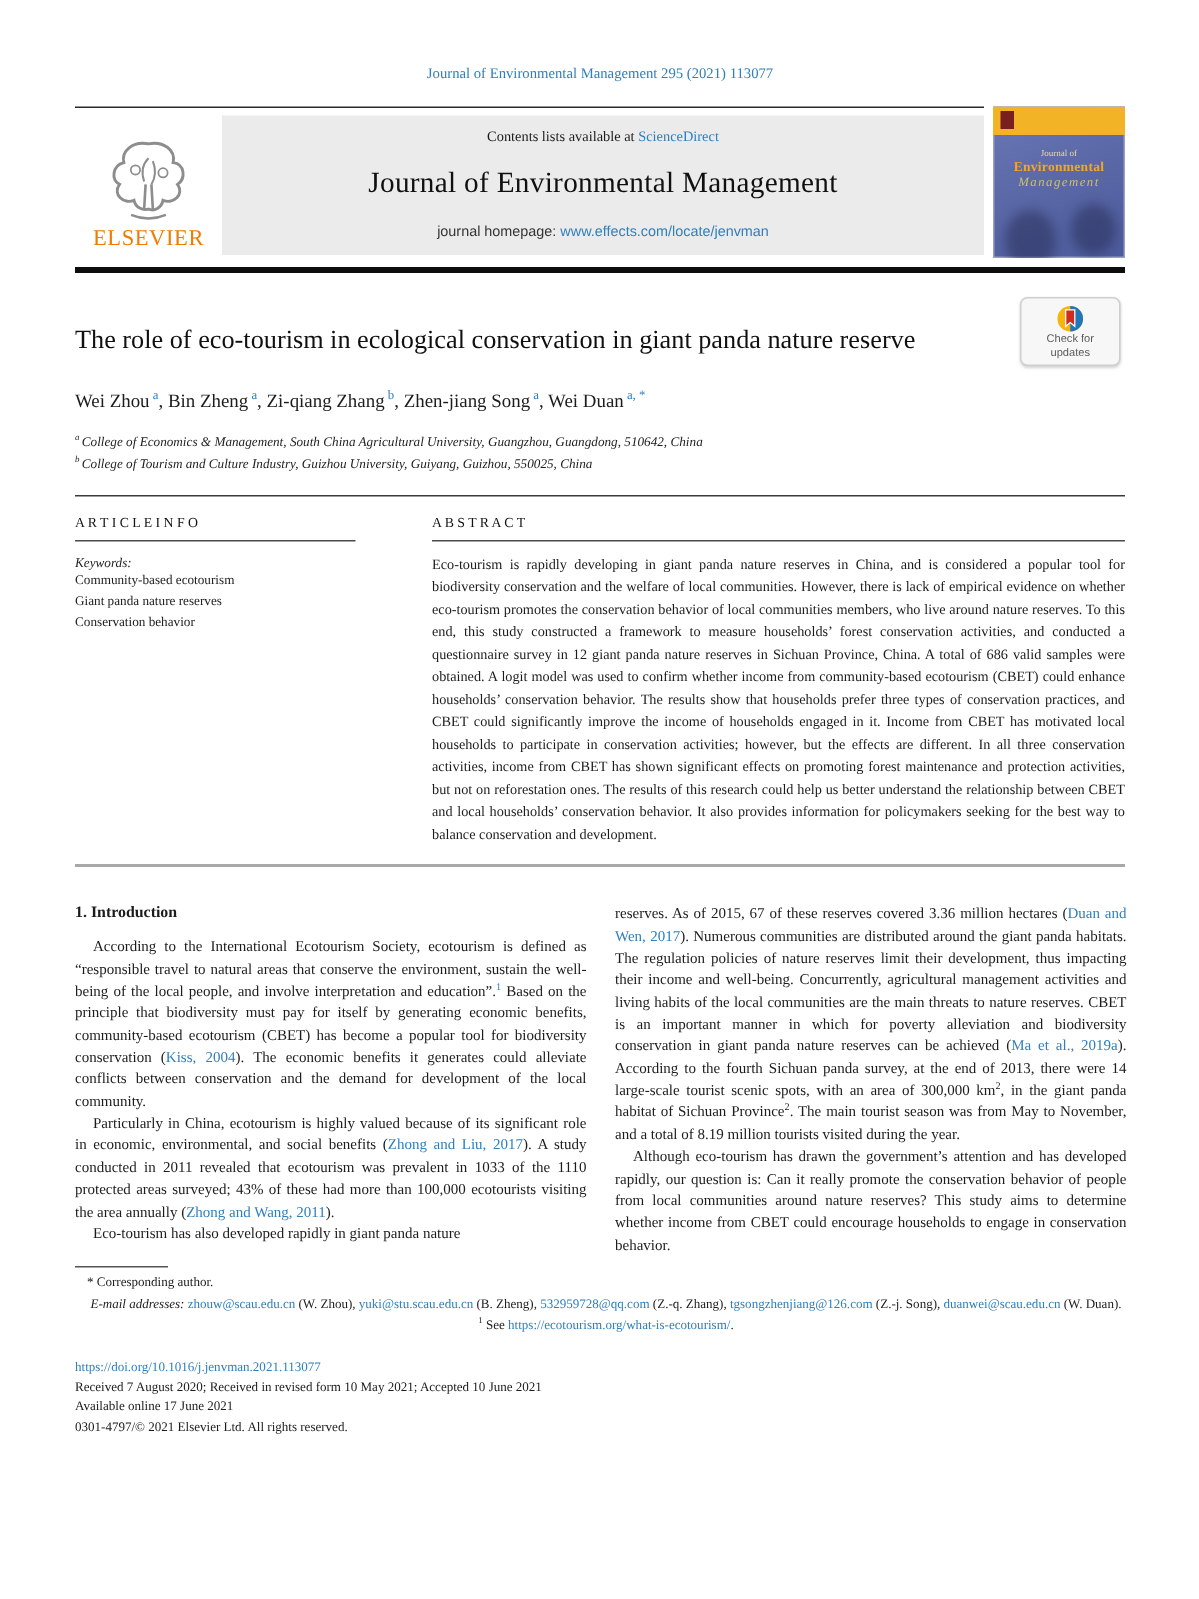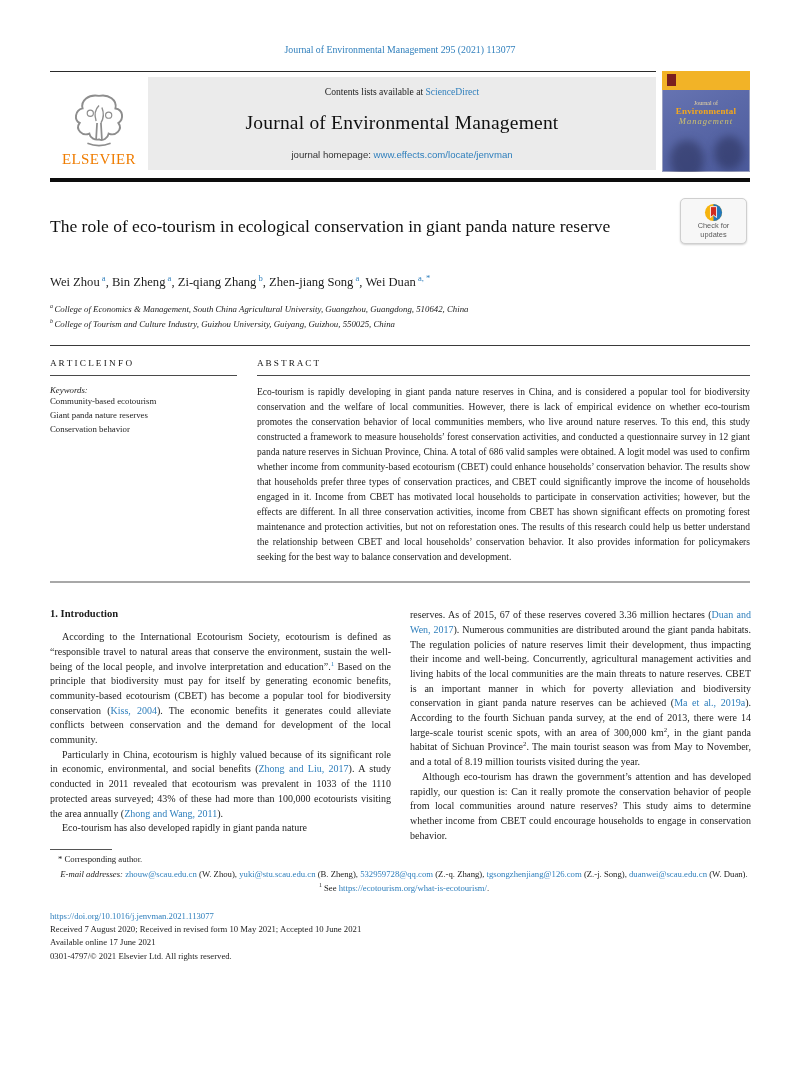--- a/index.html
+++ b/index.html
@@ -45,26 +45,26 @@
   .cover-blob2{width:30px;height:34px;right:6px;bottom:2px;}
 
   .thick-rule{margin-top:6px;height:4px;background:#0d0d0d;}
 
   
   .badge{position:absolute;top:198px;right:52px;width:67px;height:46px;background:#f7f7f7;border:1px solid #cfcfcf;border-radius:5px;display:flex;flex-direction:column;align-items:center;justify-content:center;box-shadow:0 1px 2px rgba(0,0,0,0.18);}
   .badge-label{font-family:"Liberation Sans",sans-serif;font-size:7.4px;color:#5a5a5a;line-height:1.2;text-align:center;}
 
   
   .title{margin-top:32px;font-size:17.5px;line-height:1.45;max-width:580px;color:#101010;}
-  .authors{margin-top:36px;font-size:12.6px;}
+  .authors{margin-top:21px;font-size:12.6px;}
   .affils{margin-top:12px;font-size:8.8px;font-style:italic;line-height:1.7;}
   .rule1{margin-top:13px;border-top:1px solid #3a3a3a;}
 
   
-  .info-abs{display:flex;margin-top:12px;gap:20px;min-height:212px;}
+  .info-abs{display:flex;margin-top:12px;gap:51px;min-height:212px;}
   .info-col{width:187px;flex:none;}
   .abs-col{flex:1;}
   .sec-head{font-size:9.2px;color:#141414;padding-bottom:7px;}
   .head-rule{border-top:1px solid #4a4a4a;margin-bottom:9px;}
   .kw-label{font-size:8.8px;font-style:italic;}
   .kw{font-size:8.8px;line-height:1.55;}
   .abs-text{font-size:9.5px;line-height:1.58;text-align:justify;}
 
   .rule2{margin-top:11px;border-top:2px solid #a8a8a8;}
 

